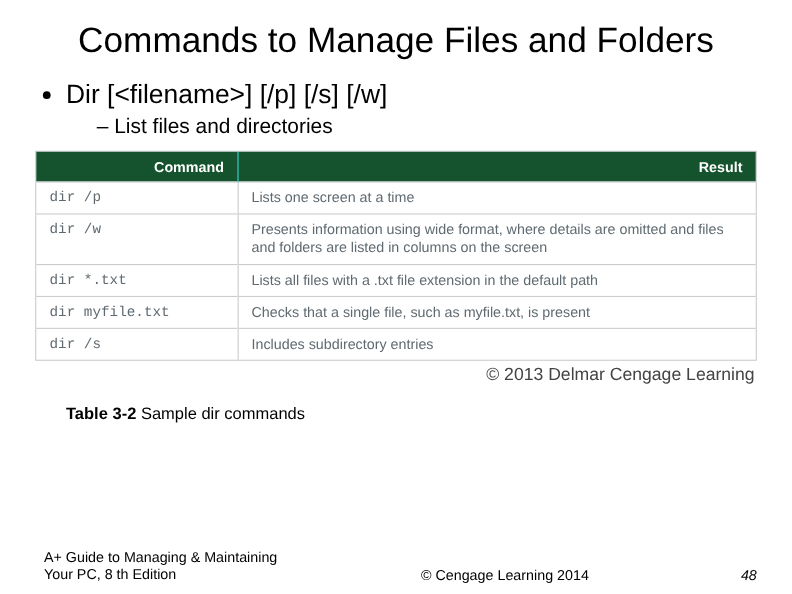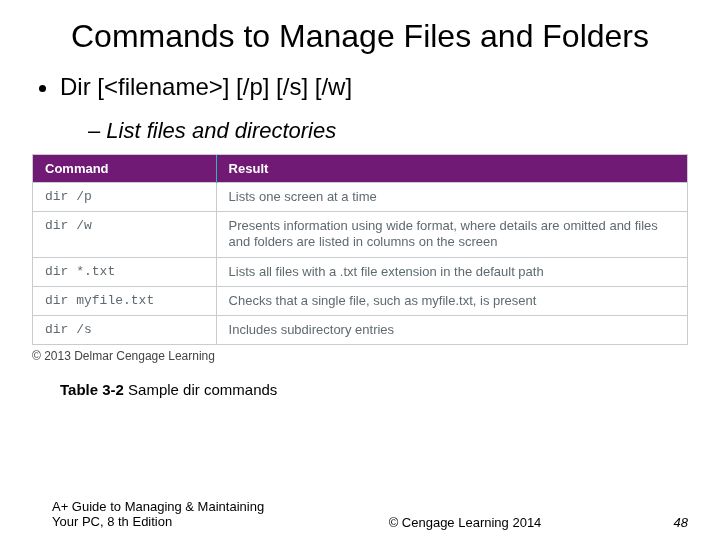--- a/index.html
+++ b/index.html
@@ -26,77 +26,77 @@
     text-align: center;
     margin: 0 0 18px 0;
     line-height: 1.15;
   }
   ul.top {
     margin: 0 0 0 6px;
     padding: 0 0 0 22px;
     font-size: 24px;
   }
   ul.top > li {
-    margin-bottom: 17px;
+    margin-bottom: 4px;
   }
   ul.sub {
     list-style: none;
     margin: 2px 0 10px 0;
     padding: 0 0 0 28px;
-    font-size: 22px;
-    font-style: italic;
+    font-size: 19px;
   }
   ul.sub > li::before {
     content: "– ";
   }
   .tablewrap {
     margin: 10px 0 0 0;
     border: 1px solid #c9ccce;
   }
   table {
     border-collapse: collapse;
     width: 100%;
     font-size: 13px;
   }
   thead th {
-    background: #701a75;
+    background: #14532d;
     color: #ffffff;
-    text-align: left;
+    text-align: right;
     font-weight: 700;
     padding: 6px 12px;
     border-right: 1px solid #2fb8ad;
   }
   thead th:last-child { border-right: none; }
   tbody td {
     padding: 6px 12px;
     vertical-align: top;
     border-top: 1px solid #c9ccce;
     border-right: 1px solid #c9ccce;
     color: #5f6a70;
     line-height: 1.25;
   }
   tbody td:last-child { border-right: none; }
   tbody td.cmd {
     font-family: "Courier New", Courier, monospace;
     white-space: nowrap;
     width: 28%;
   }
   .tablecredit {
-    font-size: 12px;
+    text-align: right;
+    font-size: 16px;
     color: #444;
     margin: 4px 2px 0 0;
   }
   .caption {
     font-size: 15px;
     margin: 18px 0 0 28px;
   }
   .caption .capnum { font-weight: 700; }
   .footer {
     position: absolute;
-    left: 12px;
+    left: 0;
     right: 0;
     bottom: 10px;
     padding: 0 32px 0 40px;
     display: flex;
     align-items: flex-end;
     justify-content: space-between;
     font-size: 13px;
     color: #000;
   }
   .footer .left {

